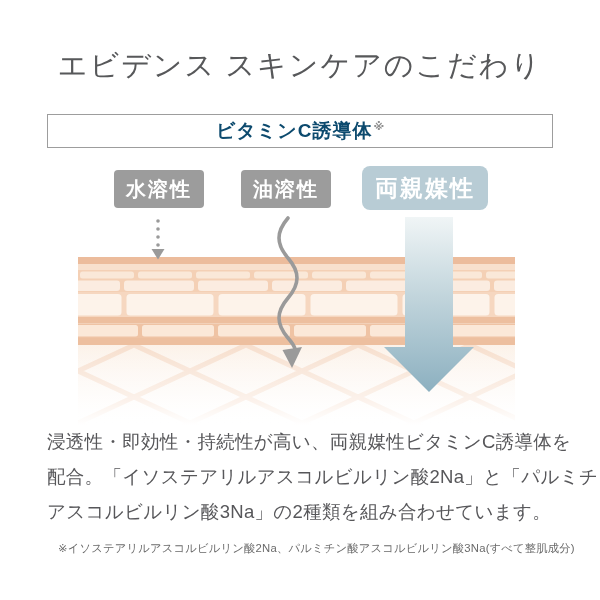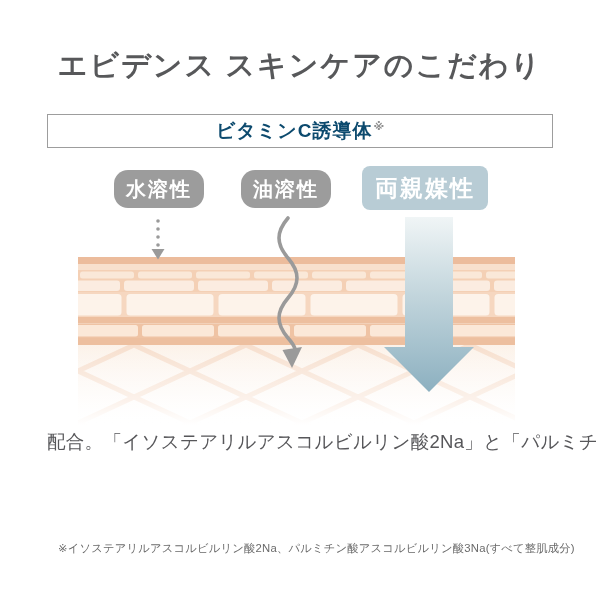--- a/index.html
+++ b/index.html
@@ -3,32 +3,32 @@
 <meta charset="utf-8">
 <style>
   html,body{margin:0;padding:0;background:#fff;}
   .page{
     position:relative;width:600px;height:600px;background:#ffffff;overflow:hidden;
     font-family:"Liberation Sans","DejaVu Sans",sans-serif;
   }
   .page-title{
     position:absolute;top:46px;left:0;width:600px;text-align:center;
     font-family:"Liberation Serif","DejaVu Serif",serif;
-    font-size:29px;font-weight:700;color:#57585a;letter-spacing:2px;white-space:nowrap;
+    font-size:29px;font-weight:400;color:#57585a;letter-spacing:2px;white-space:nowrap;
   }
   .banner{
     position:absolute;left:47px;top:114px;width:504px;height:32px;
     border:1px solid #9d9d9d;background:#fff;
     display:flex;align-items:center;justify-content:center;
   }
   .banner-label{font-size:19px;font-weight:bold;color:#0c4a6e;letter-spacing:1px;}
   .banner-note{font-size:11px;color:#8f8f8f;font-weight:bold;position:relative;top:-5px;margin-left:1px;}
   .tag{
     position:absolute;display:flex;align-items:center;justify-content:center;
-    color:#fff;font-weight:bold;border-radius:14px;letter-spacing:2px;z-index:3;white-space:nowrap;
+    color:#fff;font-weight:bold;border-radius:4px;letter-spacing:2px;z-index:3;white-space:nowrap;
   }
   .tag-water{left:114px;top:170px;width:90px;height:38px;font-size:20px;background:#9c9c9c;}
   .tag-oil{left:241px;top:170px;width:90px;height:38px;font-size:20px;background:#9c9c9c;}
   .tag-amphi{left:362px;top:166px;width:126px;height:44px;font-size:23px;background:#b8ccd5;border-radius:8px;}
   .skin-svg{position:absolute;left:78px;top:257px;z-index:1;}
   .arrow{position:absolute;z-index:2;}
   .arrow-water{left:149px;top:218px;}
   .arrow-oil{left:267px;top:216px;}
   .arrow-amphi{left:379px;top:217px;}
   .body-text{
@@ -127,18 +127,20 @@
       <linearGradient id="blueGrad" x1="0" y1="0" x2="0" y2="1">
         <stop offset="0" stop-color="#f0f5f6"></stop>
         <stop offset="0.45" stop-color="#c2d5dc"></stop>
         <stop offset="1" stop-color="#8cb0c0"></stop>
       </linearGradient>
     </defs>
     <path d="M26 0 L74 0 L74 130 L95 130 L50 175 L5 130 L26 130 Z" fill="url(#blueGrad)"></path>
   </svg>
 
   <div class="body-text">
+    <div class="body-line">浸透性・即効性・持続性が高い、両親媒性ビタミンC誘導体を</div>
     <div class="body-line">配合。「イソステアリルアスコルビルリン酸2Na」と「パルミチン酸</div>
+    <div class="body-line">アスコルビルリン酸3Na」の2種類を組み合わせています。</div>
   </div>
 
   <div class="footnote">※イソステアリルアスコルビルリン酸2Na、パルミチン酸アスコルビルリン酸3Na(すべて整肌成分)</div>
 
 </div>
 
 </body></html>

